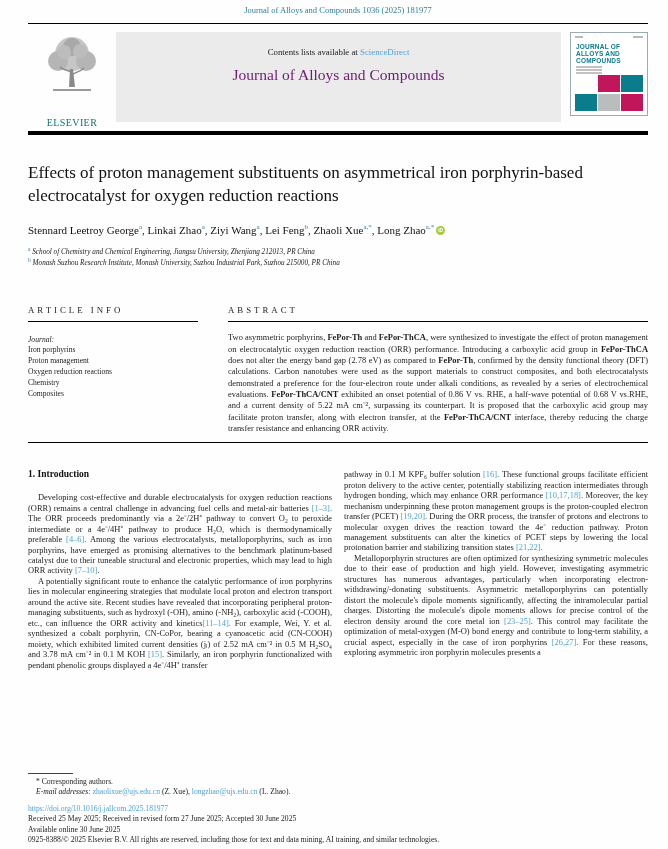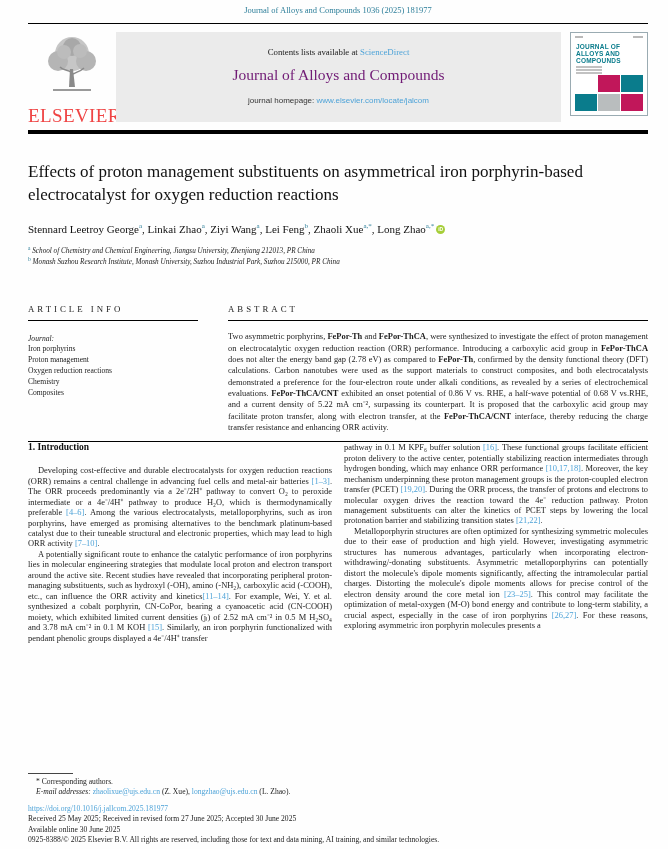--- a/index.html
+++ b/index.html
@@ -7,21 +7,21 @@
         font-family:"Liberation Serif", serif;color:#1c1c1c;}
   .content{margin-left:28px;margin-right:20px;}
 
   
   .citation-line{padding-top:5px;text-align:center;font-size:8.5px;color:#2e7f9a;line-height:10px;}
   .top-rule{margin-top:8px;height:1px;background:#000;}
 
   
   .header-row{display:flex;margin-top:8px;align-items:stretch;}
   .logo-block{width:88px;text-align:center;padding-top:2px;}
-  .elsevier-word{font-size:19px;color:#ef4444;letter-spacing:0.4px;margin-top:5px;}
+  .elsevier-word{font-size:10px;color:#0f766e;letter-spacing:0.4px;margin-top:17px;}
   .banner{flex:1;background:#ebebeb;text-align:center;padding-top:15px;height:75px;}
   .contents-note{font-size:8.8px;color:#222;}
   .link{color:#4ea3d8;text-decoration:none;}
   .journal-title{font-size:15.5px;margin-top:9px;color:#701a75;}
   .homepage-line{font-family:"Liberation Sans", sans-serif;font-size:8px;color:#333;margin-top:12px;}
   .cover-block{width:76px;margin-left:9px;border:1px solid #9aabb2;background:#fff;height:82px;position:relative;}
   .cover-mark{position:absolute;background:#b9b9b9;height:2px;}
   .cover-title{position:absolute;left:5px;top:10px;color:#0a7c8c;font-family:"Liberation Sans", sans-serif;
                font-size:6.5px;font-weight:bold;line-height:7px;letter-spacing:0.2px;}
   .cover-sub{position:absolute;left:5px;top:33px;}
@@ -49,21 +49,21 @@
   .info-col{width:170px;}
   .abs-col{flex:1;margin-left:30px;}
   .sec-cap{font-size:8.8px;letter-spacing:3px;color:#222;}
   .cap-rule{height:1px;background:#000;margin-top:6px;}
   .kw-label{font-style:italic;font-size:7.6px;margin-top:12px;line-height:11px;}
   .kw-item{font-size:7.6px;line-height:10.8px;}
   .abstract-body{margin-top:10px;font-size:8.45px;line-height:11.3px;text-align:justify;color:#1c1c1c;}
   .full-rule{margin-top:8px;height:1.2px;background:#000;}
 
   
-  .body-cols{display:flex;}
+  .body-cols{display:flex;margin-top:26px;}
   .col{width:304px;}
   .col + .col{margin-left:12px;}
   .intro-head{font-size:9.5px;font-weight:bold;margin:0 0 13px 0;color:#111;}
   .para{font-size:8.45px;line-height:10.45px;text-align:justify;margin:0;text-indent:10px;color:#1c1c1c;}
   .para.noindent{text-indent:0;}
   .seg-c{color:#4ea3d8;}
   .seg-b{font-weight:bold;}
 
   
   .footer{position:absolute;left:28px;right:20px;bottom:4px;}
@@ -97,21 +97,20 @@
             <path d="M30 40 C34 38 38 37 41 34" stroke="#8a8a8a" stroke-width="1.5" fill="none"></path>
             <rect x="10" y="55" width="38" height="2" fill="#9a9a9a"></rect>
           </svg>
         </span>
         <div class="elsevier-word">ELSEVIER</div>
       </div>
 
       <div class="banner">
         <div class="contents-note"><span>Contents lists available at </span><span class="link">ScienceDirect</span></div>
         <div class="journal-title">Journal of Alloys and Compounds</div>
-        <div class="homepage-line"><span>journal homepage: </span><span class="link">www.elsevier.com/locate/jalcom</span></div>
       </div>
 
       <div class="cover-block">
         <div class="cover-mark" style="left:4px;top:3px;width:8px;"></div>
         <div class="cover-mark" style="right:4px;top:3px;width:10px;"></div>
         <div class="cover-title">
           <div>JOURNAL OF</div>
           <div>ALLOYS AND</div>
           <div>COMPOUNDS</div>
         </div>

